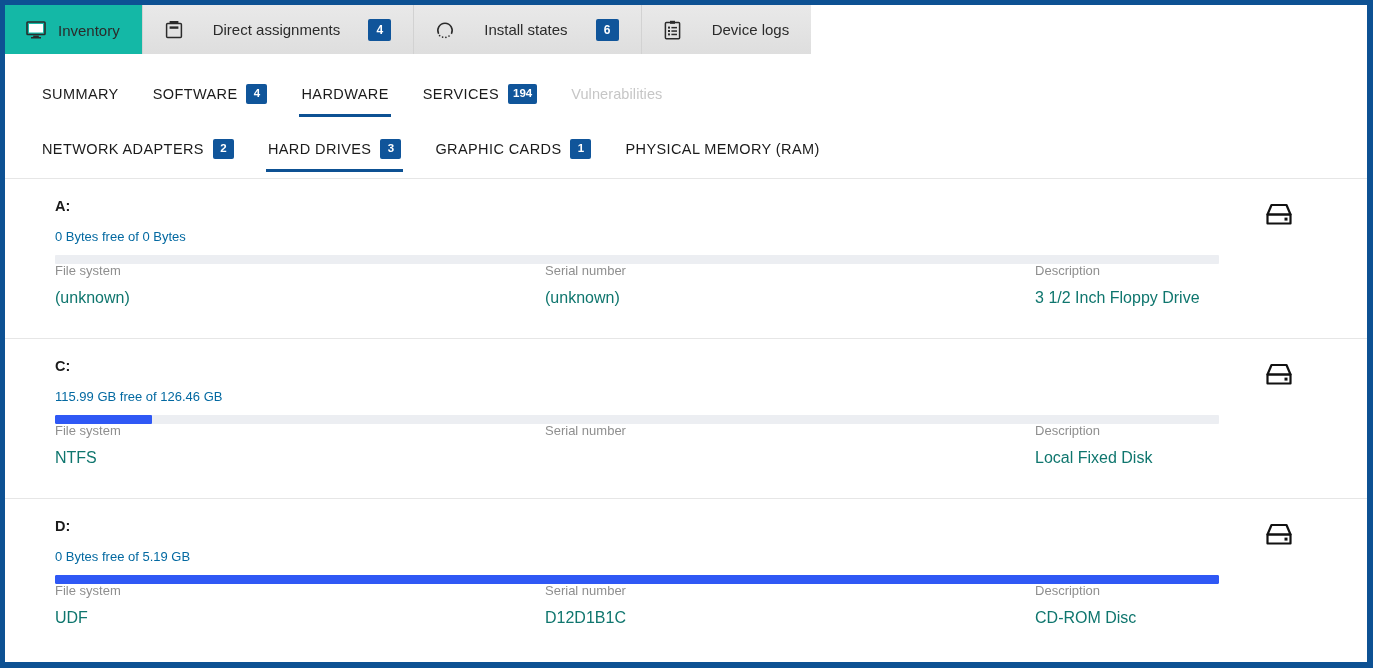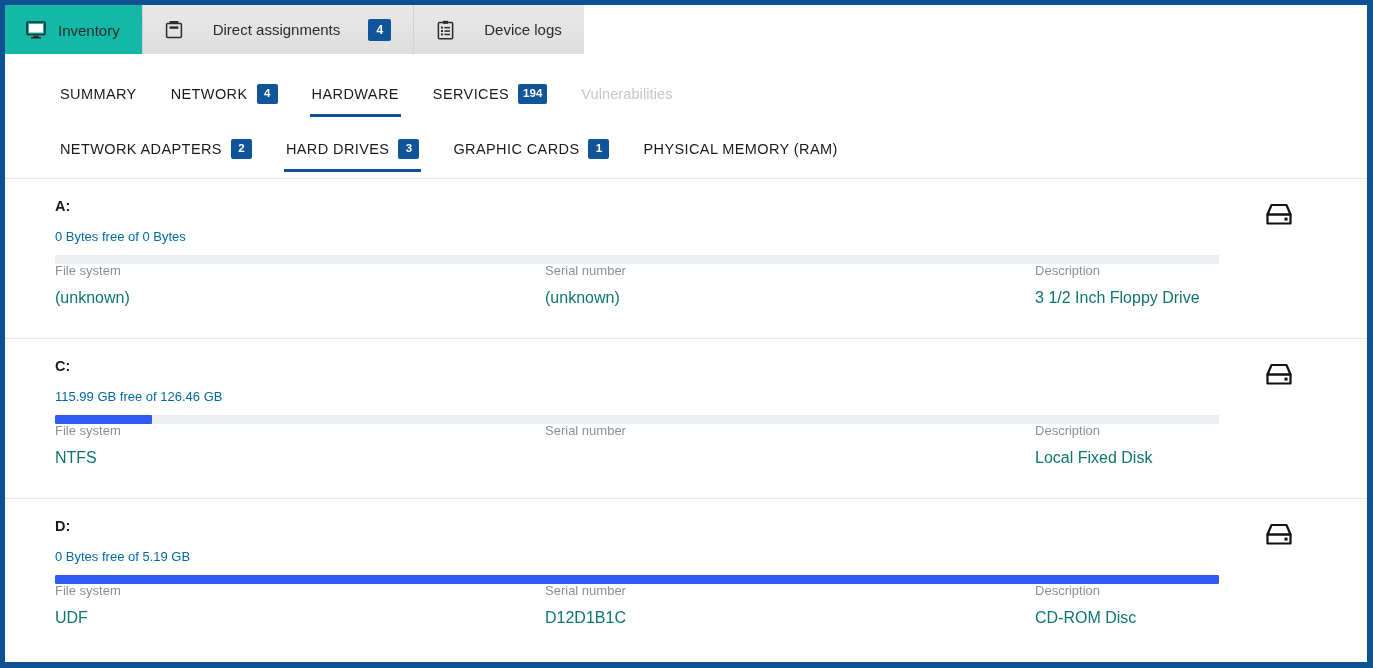--- a/index.html
+++ b/index.html
@@ -93,21 +93,21 @@
     line-height: 1;
   }
   .badge.b-sm {
     height: 20px;
     min-width: 11px;
     font-size: 11.5px;
   }
 
   
   .secondary-rows {
-    padding: 0 0 0 53px;
+    padding: 0 0 0 35px;
     background: #ffffff;
   }
   .trow {
     display: flex;
     align-items: center;
   }
   .trow.row1 { height: 55px; padding-top: 13px; }
   .trow.row2 { height: 55px; }
   .titem {
     display: flex;
@@ -219,20 +219,33 @@
         <svg width="18" height="19" viewBox="0 0 18 19">
           <rect x="1.6" y="3.4" width="14.8" height="14" rx="1" fill="none" stroke="#2b2b2b" stroke-width="1.5"></rect>
           <rect x="4.6" y="1" width="8.8" height="2.4" fill="#2b2b2b"></rect>
           <rect x="4.6" y="6.4" width="8.8" height="2.4" fill="#2b2b2b"></rect>
         </svg>
       </span>
       <span class="tlabel">Direct assignments</span>
       <span class="badge">4</span>
     </div>
 
+    <div class="ptab inactive">
+      <span class="ticon">
+        <svg width="20" height="20" viewBox="0 0 20 20">
+          <path d="M3.6 13.8 A7.2 7.2 0 1 1 16.4 13.8" fill="none" stroke="#2b2b2b" stroke-width="1.5"></path>
+          <circle cx="4.6" cy="15.6" r="0.85" fill="#2b2b2b"></circle>
+          <circle cx="7.6" cy="17.1" r="0.85" fill="#2b2b2b"></circle>
+          <circle cx="10.9" cy="17.3" r="0.85" fill="#2b2b2b"></circle>
+          <circle cx="14" cy="16" r="0.85" fill="#2b2b2b"></circle>
+        </svg>
+      </span>
+      <span class="tlabel">Install states</span>
+      <span class="badge">6</span>
+    </div>
 
     <div class="ptab inactive">
       <span class="ticon">
         <svg width="17" height="20" viewBox="0 0 17 20">
           <rect x="1.4" y="2.6" width="14.2" height="16.2" rx="1" fill="none" stroke="#2b2b2b" stroke-width="1.5"></rect>
           <rect x="6" y="0.8" width="5" height="3" fill="#2b2b2b"></rect>
           <rect x="4" y="6.6" width="2" height="2" fill="#2b2b2b"></rect>
           <rect x="4" y="10" width="2" height="2" fill="#2b2b2b"></rect>
           <rect x="4" y="13.4" width="2" height="2" fill="#2b2b2b"></rect>
           <rect x="7.4" y="6.9" width="5.6" height="1.5" fill="#2b2b2b"></rect>
@@ -246,21 +259,21 @@
     <div class="tabfill"></div>
   </div>
 
   <div class="secondary-rows">
 
     <div class="trow row1">
       <div class="titem">
         <span class="tl">SUMMARY</span>
       </div>
       <div class="titem">
-        <span class="tl">NETWORK</span>
+        <span class="tl">SOFTWARE</span>
         <span class="badge b-sm">4</span>
       </div>
       <div class="titem active">
         <span class="tl">HARDWARE</span>
       </div>
       <div class="titem">
         <span class="tl">SERVICES</span>
         <span class="badge b-sm">194</span>
       </div>
       <div class="titem disabled">

